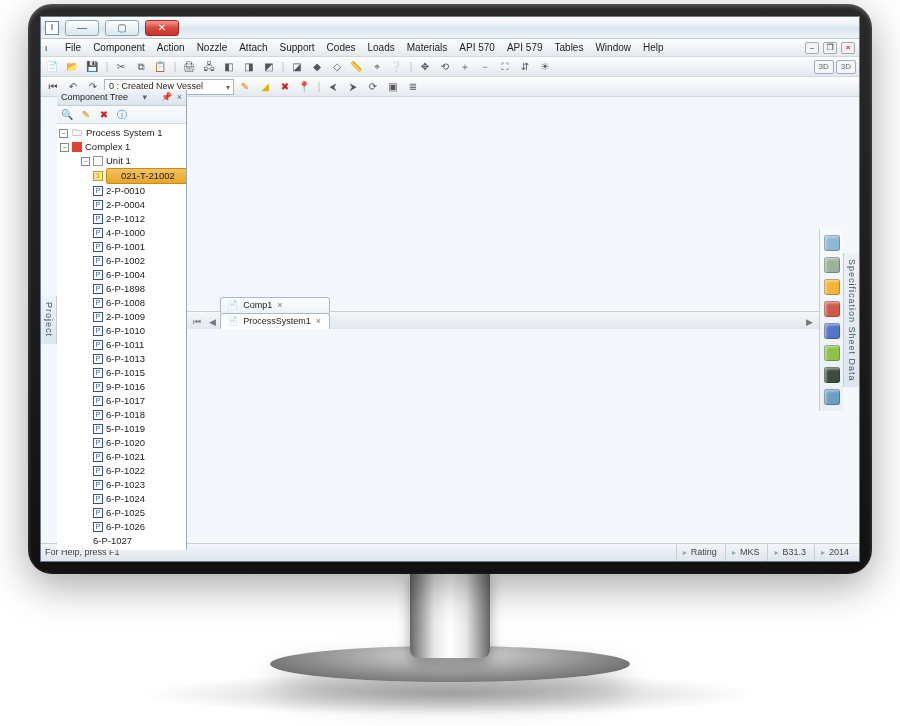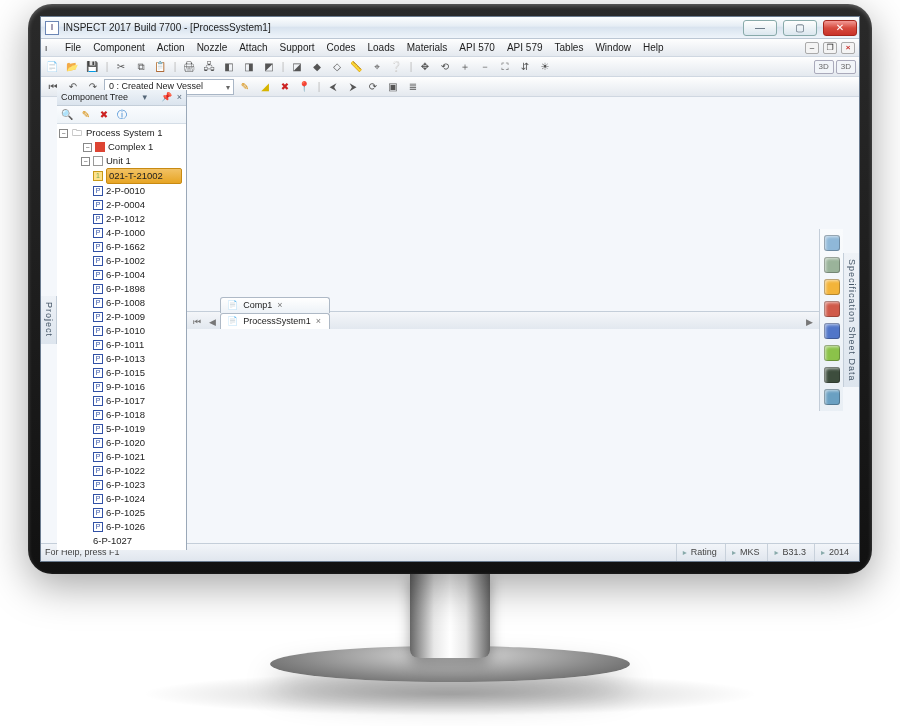--- a/index.html
+++ b/index.html
@@ -130,22 +130,22 @@
   .tree-tools{
     height:18px;display:flex;align-items:center;gap:4px;padding:0 4px;
     background:linear-gradient(180deg,#fafcfe,#eef3f8);border-bottom:1px solid #d4dde6;
   }
   .tree-tools .tt{width:14px;height:14px;display:flex;align-items:center;justify-content:center;font-size:10px;}
   .tree-scroll{flex:1;overflow:auto;padding:2px 0 2px 2px;font-size:9.5px;line-height:14px;}
   .node{display:flex;align-items:center;gap:3px;white-space:nowrap;padding-right:4px;}
   .node .tw{width:9px;height:9px;border:1px solid #888;font-size:7px;line-height:7px;text-align:center;color:#555;background:#fff;}
   .node .ic{width:12px;height:10px;display:inline-flex;align-items:center;justify-content:center;}
   .node .lbl{flex:1;}
-  .node.sel .lbl{background:linear-gradient(180deg,var(--blue-sel),var(--blue-sel-b));border:1px solid #c88a12;border-radius:2px;padding:0 2px;}
-  .node.depth1{margin-left:24px;}
+  .node.sel .lbl{background:linear-gradient(180deg,var(--blue-sel),var(--blue-sel-b));border:1px solid #c88a12;border-radius:2px;padding:0 14px;}
+  .node.depth1{margin-left:1px;}
   .node.depth2{margin-left:22px;}
   .node.depth3{margin-left:34px;}
   .prefix{color:var(--tree-prefix);border:1px solid var(--tree-prefix);font-size:7px;height:10px;min-width:10px;display:inline-flex;align-items:center;justify-content:center;background:#fff;}
 
   
   .viewport{flex:1;position:relative;background:#fff;display:flex;flex-direction:column;min-width:0;}
   .view-canvas{flex:1;position:relative;overflow:hidden;background:#fff;}
   .view-canvas svg{position:absolute;inset:0;width:100%;height:100%;}
   .view-tabs{
     height:18px;display:flex;align-items:flex-end;gap:0;background:linear-gradient(180deg,#f4f6f9,#e2e8ef);
@@ -179,21 +179,20 @@
 
 <div class="shadow"></div>
 <div class="stand-base"></div>
 <div class="stand-neck"></div>
 <div class="monitor">
 
   <div class="window">
 
     <div class="titlebar">
       <span class="app-icon">I</span>
-      <span class="title">INSPECT 2017 Build 7700 - [ProcessSystem1]</span>
       <span class="win-btn">—</span>
       <span class="win-btn">▢</span>
       <span class="win-btn close">✕</span>
     </div>
 
     <div class="menubar">
       <span class="app-icon" style="width:12px;height:12px;font-size:8px">I</span>
       <span id="menus"><span class="menu">File</span><span class="menu">Component</span><span class="menu">Action</span><span class="menu">Nozzle</span><span class="menu">Attach</span><span class="menu">Support</span><span class="menu">Codes</span><span class="menu">Loads</span><span class="menu">Materials</span><span class="menu">API 570</span><span class="menu">API 579</span><span class="menu">Tables</span><span class="menu">Window</span><span class="menu">Help</span></span>
       <span class="spacer"></span>
       <span class="mini-ctrl">–</span>
@@ -303,21 +302,21 @@
               <div class="node depth3">
                 <span class="prefix">P</span>
                 <span class="lbl">2-P-1012</span>
               </div>
               <div class="node depth3">
                 <span class="prefix">P</span>
                 <span class="lbl">4-P-1000</span>
               </div>
               <div class="node depth3">
                 <span class="prefix">P</span>
-                <span class="lbl">6-P-1662</span>
+                <span class="lbl">6-P-1001</span>
               </div>
               <div class="node depth3">
                 <span class="prefix">P</span>
                 <span class="lbl">6-P-1002</span>
               </div>
               <div class="node depth3">
                 <span class="prefix">P</span>
                 <span class="lbl">6-P-1004</span>
               </div>
               <div class="node depth3">

